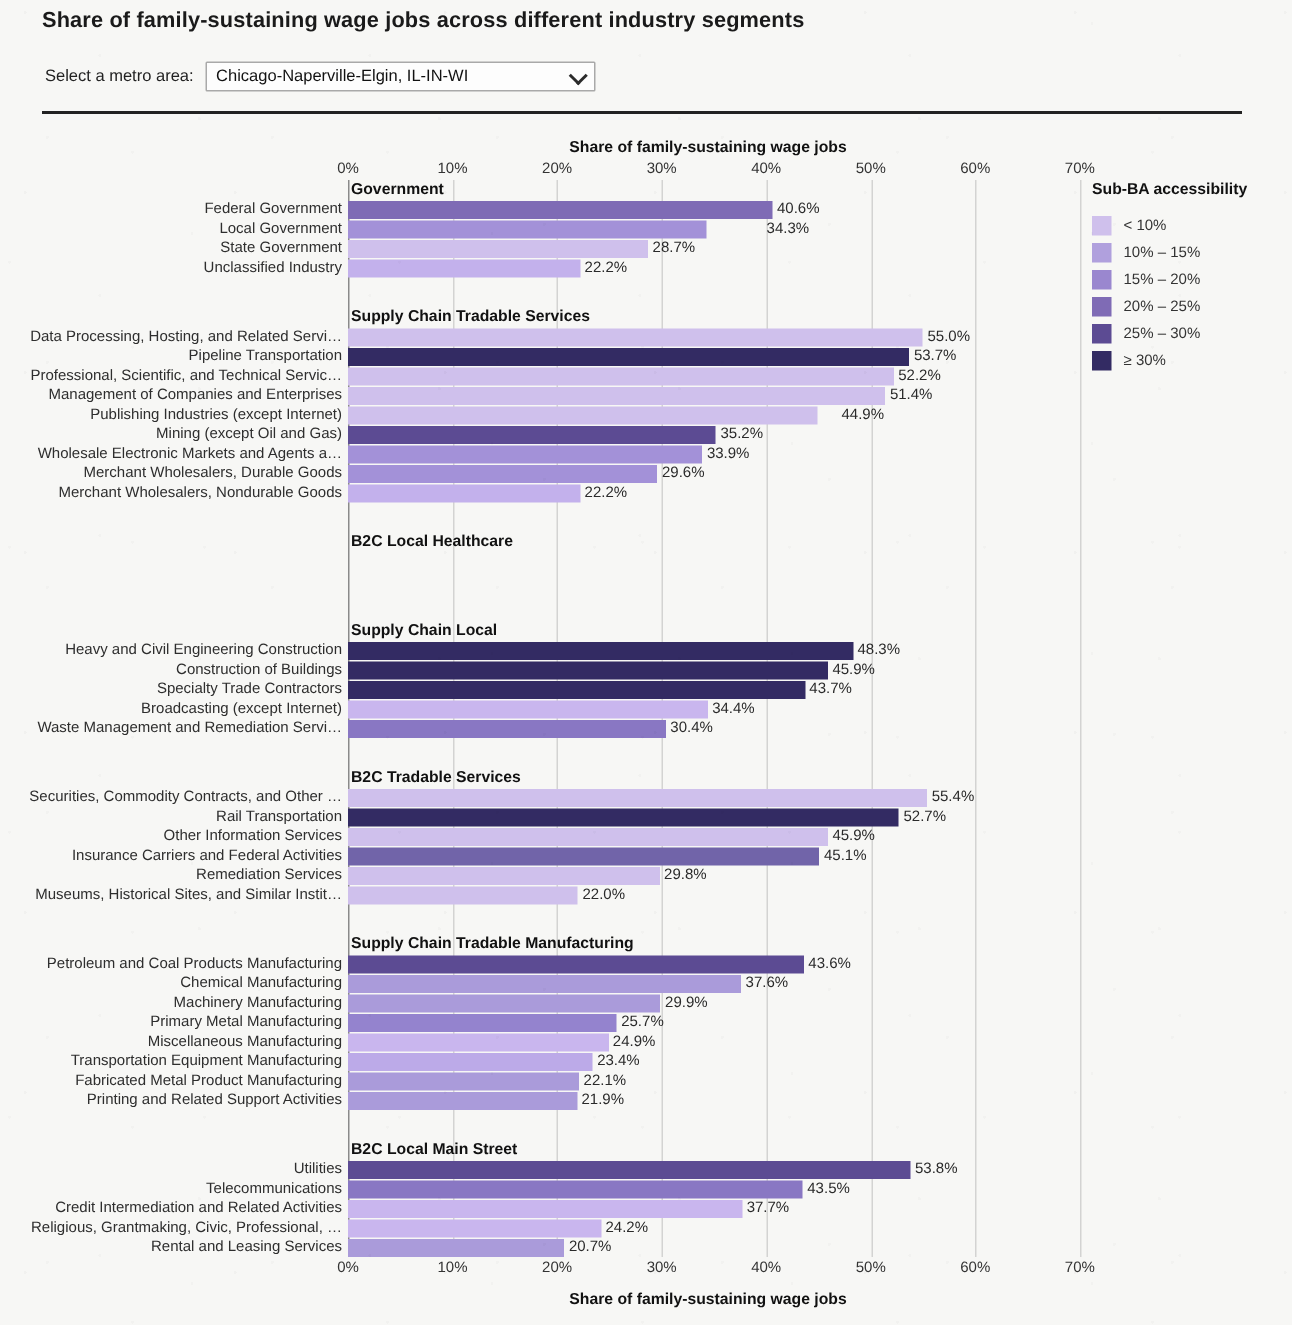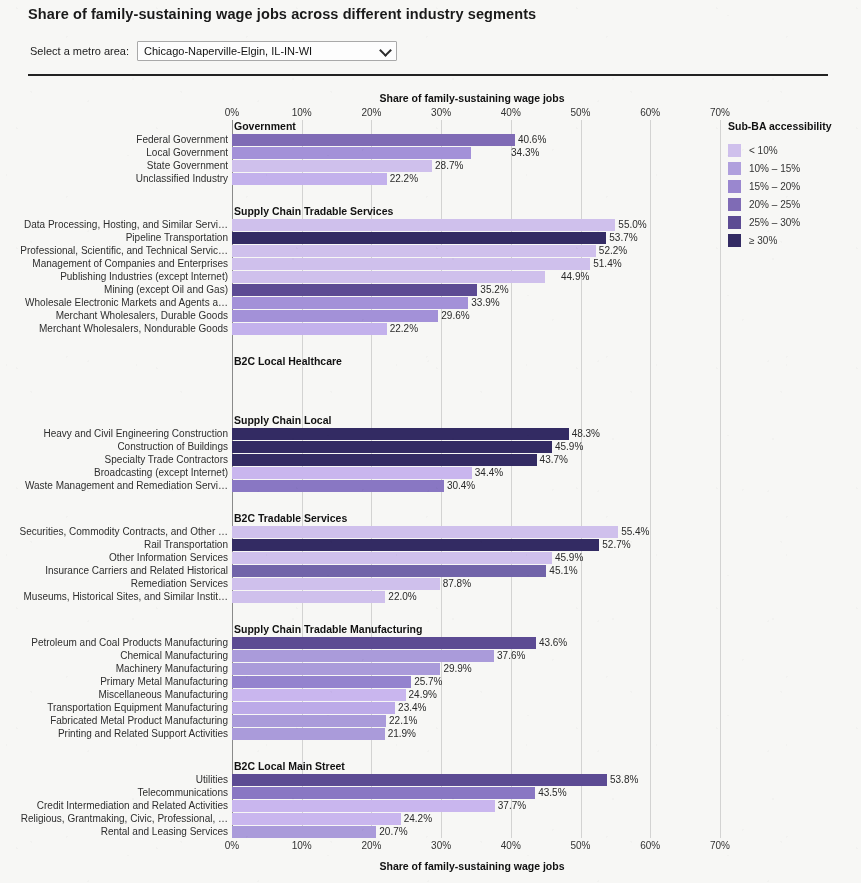--- a/index.html
+++ b/index.html
@@ -180,21 +180,21 @@
             <div class="row-label">Unclassified Industry</div>
             <div class="bar" style="width: 154.734px; background: rgb(195, 177, 236);"></div>
             <div class="bar-value" style="left: 386.734px;">22.2%</div>
           </div>
         </div>
       </div>
       <div class="panel" style="top: 123px; height: 131px;">
         <div class="panel-title">Supply Chain Tradable Services</div>
         <div class="rows">
           <div class="bar-row">
-            <div class="row-label">Data Processing, Hosting, and Similar Servi…</div>
+            <div class="row-label">Data Processing, Hosting, and Related Servi…</div>
             <div class="bar" style="width: 383.35px; background: rgb(207, 192, 236);"></div>
             <div class="bar-value" style="left: 615.35px;">55.0%</div>
           </div>
           <div class="bar-row">
             <div class="row-label">Pipeline Transportation</div>
             <div class="bar" style="width: 374.289px; background: rgb(51, 43, 99);"></div>
             <div class="bar-value" style="left: 606.289px;">53.7%</div>
           </div>
           <div class="bar-row">
             <div class="row-label">Professional, Scientific, and Technical Servic…</div>
@@ -278,28 +278,28 @@
             <div class="row-label">Rail Transportation</div>
             <div class="bar" style="width: 367.319px; background: rgb(51, 43, 99);"></div>
             <div class="bar-value" style="left: 599.319px;">52.7%</div>
           </div>
           <div class="bar-row">
             <div class="row-label">Other Information Services</div>
             <div class="bar" style="width: 319.923px; background: rgb(207, 192, 236);"></div>
             <div class="bar-value" style="left: 551.923px;">45.9%</div>
           </div>
           <div class="bar-row">
-            <div class="row-label">Insurance Carriers and Related Historical</div>
+            <div class="row-label">Insurance Carriers and Federal Activities</div>
             <div class="bar" style="width: 314.347px; background: rgb(113, 100, 169);"></div>
             <div class="bar-value" style="left: 546.347px;">45.1%</div>
           </div>
           <div class="bar-row">
             <div class="row-label">Remediation Services</div>
             <div class="bar" style="width: 207.706px; background: rgb(207, 192, 236);"></div>
-            <div class="bar-value" style="left: 439.706px;">87.8%</div>
+            <div class="bar-value" style="left: 439.706px;">29.8%</div>
           </div>
           <div class="bar-row">
             <div class="row-label">Museums, Historical Sites, and Similar Instit…</div>
             <div class="bar" style="width: 153.34px; background: rgb(207, 192, 236);"></div>
             <div class="bar-value" style="left: 385.34px;">22.0%</div>
           </div>
         </div>
       </div>
       <div class="panel" style="top: 541px; height: 118px;">
         <div class="panel-title">Supply Chain Tradable Manufacturing</div>

